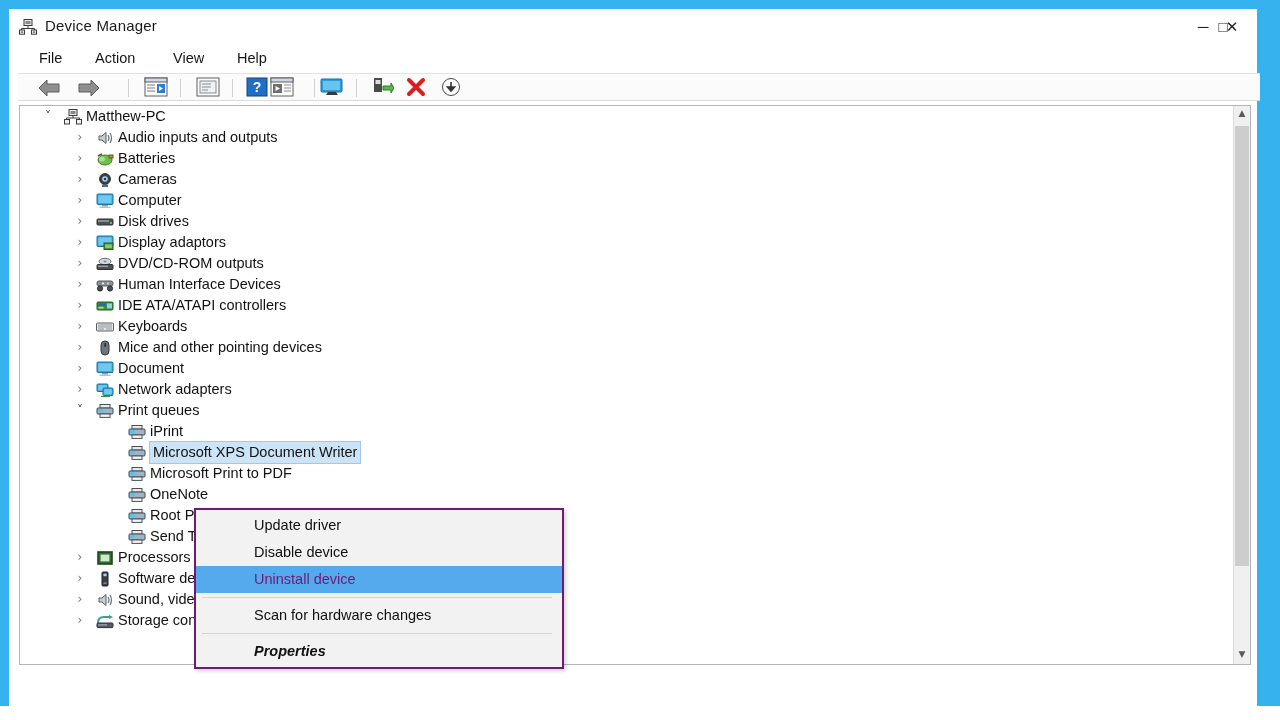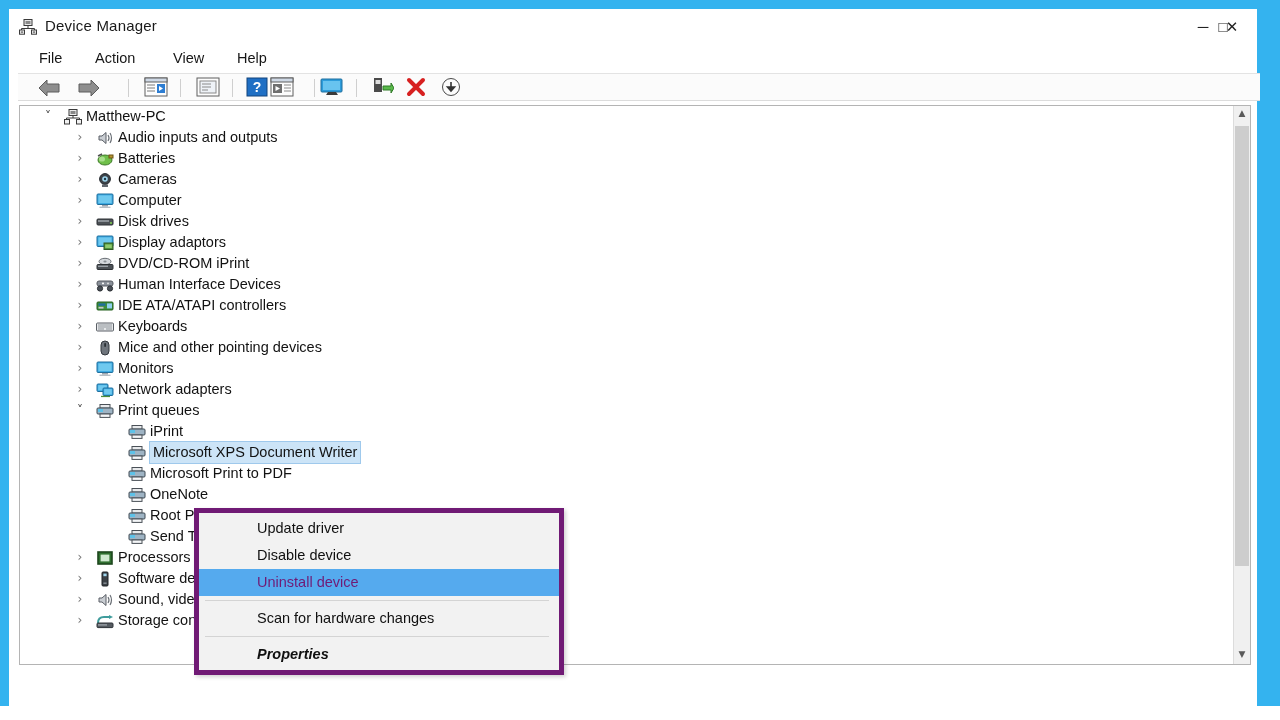--- a/index.html
+++ b/index.html
@@ -140,21 +140,21 @@
   #sb-thumb {
     position: absolute; left: 1px; top: 20px; width: 14px; height: 440px;
     background: #cdcdcd;
   }
 
   
   #ctxmenu {
     position: absolute; left: 185px; top: 499px;
     width: 370px;
     background: #f2f2f2;
-    border: 5px solid #701a75;
+    border: 2px solid #701a75;
     box-shadow: 2px 2px 4px rgba(0,0,0,.18);
     padding: 2px 0;
     z-index: 20;
   }
   .ctx-item {
     height: 27px; line-height: 27px;
     padding-left: 58px;
     font-size: 14.5px; color: #101010; white-space: nowrap;
     cursor: default;
   }
@@ -355,21 +355,21 @@
             <span class="lbl">Display adaptors</span>
           </div>
           <div class="row d1">
             <span class="twisty">›</span>
             <span class="ico"><svg width="18" height="16" viewBox="0 0 18 16">
                 <ellipse cx="9" cy="5.5" rx="6" ry="3.2" fill="#d4d8dc" stroke="#6a6f75"></ellipse>
                 <ellipse cx="9" cy="5.5" rx="1.6" ry="0.9" fill="#8a9096"></ellipse>
                 <rect x="1" y="8.5" width="16" height="5" rx="1" fill="#4c5156" stroke="#2c3034"></rect>
                 <rect x="2" y="9.6" width="10" height="1.4" fill="#9aa0a6"></rect>
               </svg></span>
-            <span class="lbl">DVD/CD-ROM iPrint</span>
+            <span class="lbl">DVD/CD-ROM outputs</span>
           </div>
           <div class="row d1">
             <span class="twisty">›</span>
             <span class="ico"><svg width="18" height="16" viewBox="0 0 18 16">
                 <rect x="1" y="4" width="16" height="5" rx="2" fill="#8a9099" stroke="#545960"></rect>
                 <circle cx="4" cy="11.5" r="2.6" fill="#4a5057" stroke="#2b2f34"></circle>
                 <circle cx="14" cy="11.5" r="2.6" fill="#4a5057" stroke="#2b2f34"></circle>
                 <path d="M6 6.4 h2 M7 5.4 v2" stroke="#fff" stroke-width="1"></path>
                 <circle cx="12" cy="6.4" r="0.9" fill="#e8e8e8"></circle>
               </svg></span>
@@ -402,21 +402,21 @@
             <span class="lbl">Mice and other pointing devices</span>
           </div>
           <div class="row d1">
             <span class="twisty">›</span>
             <span class="ico"><svg width="18" height="16" viewBox="0 0 18 16">
                 <rect x="1" y="1" width="16" height="10.5" rx="1" fill="#3aa8e0" stroke="#1f6f9e"></rect>
                 <rect x="2.4" y="2.4" width="13.2" height="7.7" fill="#6fc9ef"></rect>
                 <rect x="6" y="12" width="6" height="1.6" fill="#9aa2ab"></rect>
                 <rect x="3.5" y="13.6" width="11" height="1.4" fill="#b7bec5"></rect>
               </svg></span>
-            <span class="lbl">Monitors</span>
+            <span class="lbl">Document</span>
           </div>
           <div class="row d1">
             <span class="twisty">›</span>
             <span class="ico"><svg width="18" height="16" viewBox="0 0 18 16">
                 <rect x="1" y="2" width="11" height="7.5" rx="1" fill="#3aa8e0" stroke="#1f6f9e"></rect>
                 <rect x="2.2" y="3.2" width="8.6" height="5.1" fill="#6fc9ef"></rect>
                 <rect x="7" y="6" width="10" height="7.5" rx="1" fill="#3aa8e0" stroke="#1f6f9e"></rect>
                 <rect x="8.2" y="7.2" width="7.6" height="5.1" fill="#6fc9ef"></rect>
                 <rect x="5" y="13.8" width="9" height="1.3" fill="#4e8f3b"></rect>
               </svg></span>

